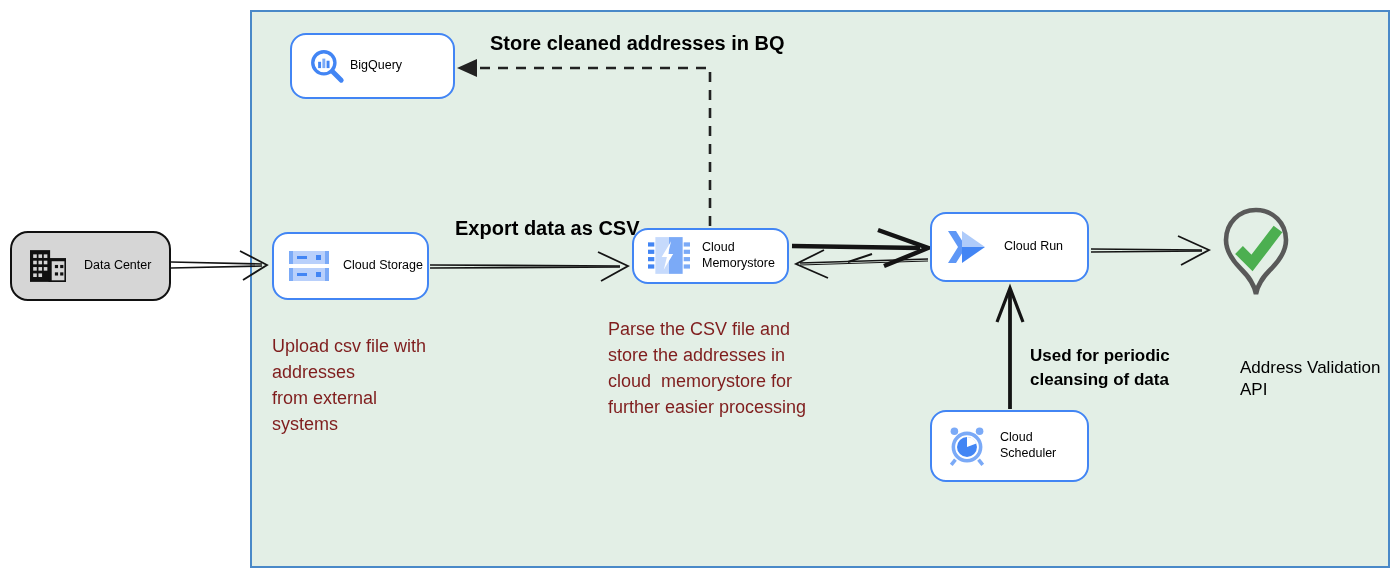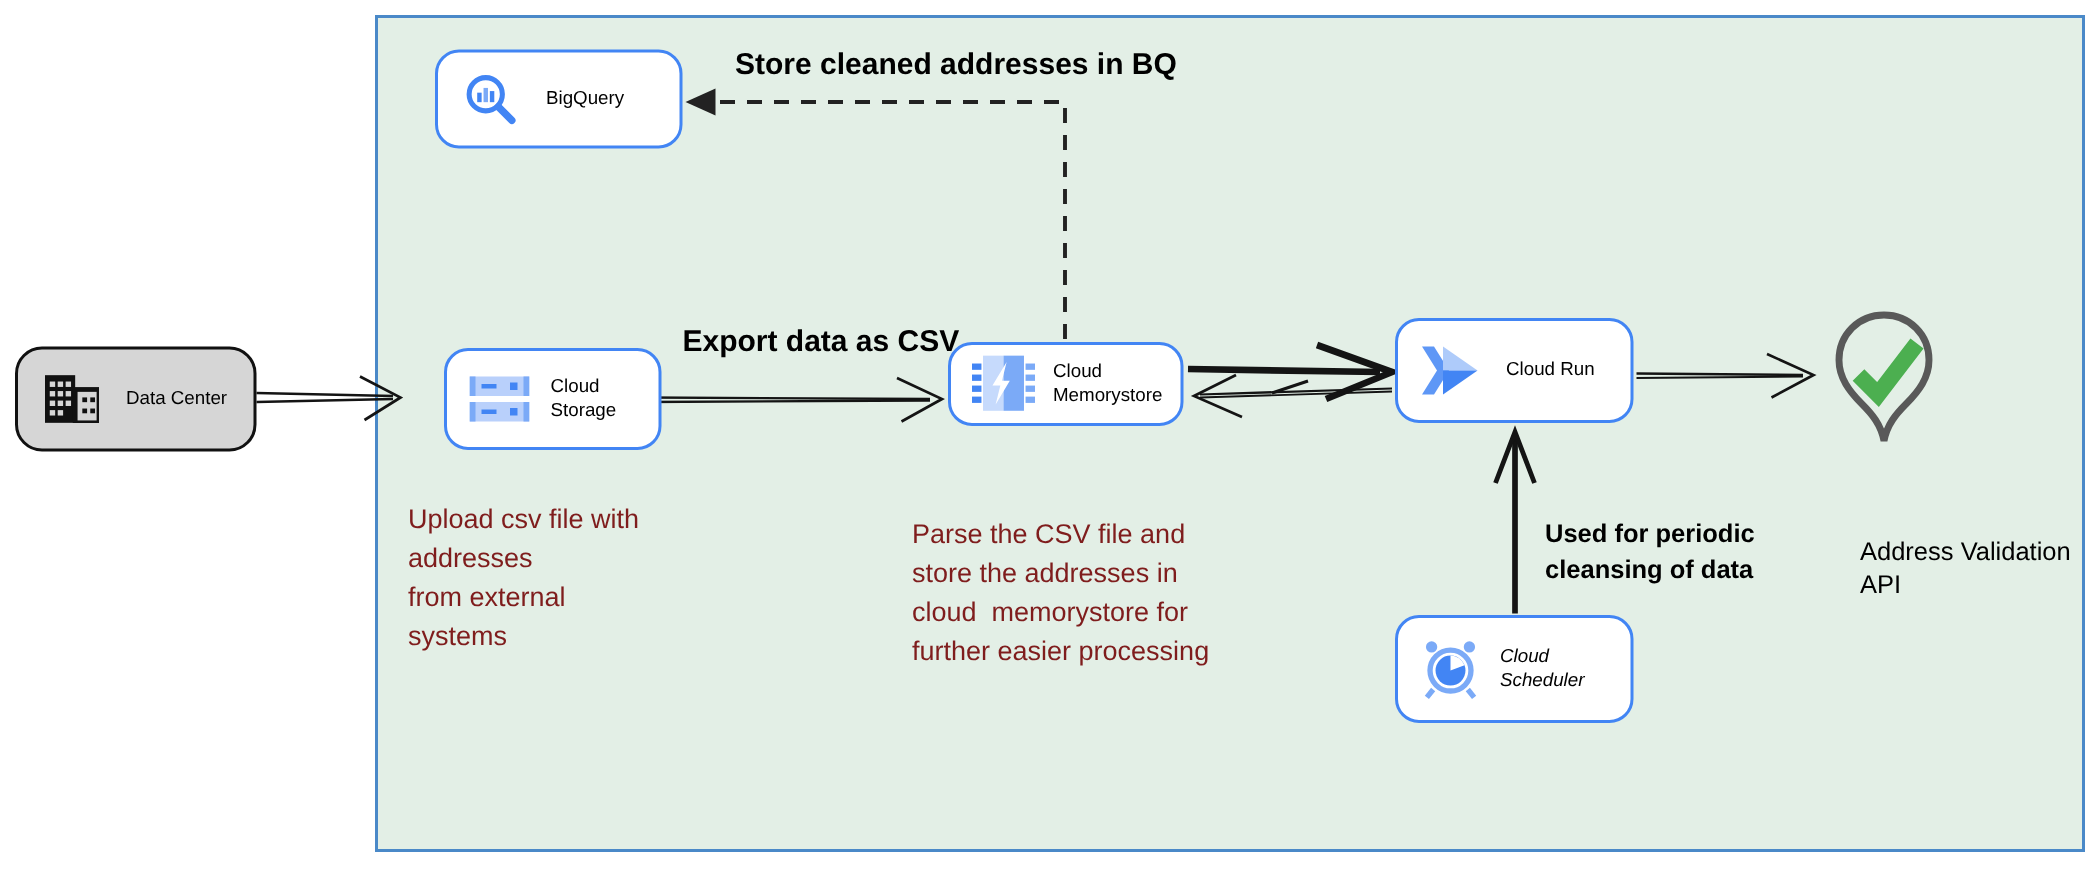--- a/index.html
+++ b/index.html
@@ -14,38 +14,38 @@
   .node{
     position:absolute;display:flex;align-items:center;box-sizing:border-box;
     background:#ffffff;border:2px solid #4285f4;border-radius:16px;z-index:2;
   }
   .node .icon{flex:0 0 auto;display:flex;align-items:center;justify-content:center;}
   .node .nlabel{font-size:12.5px;color:#000;line-height:1.25;white-space:pre-line;}
 
   .node-datacenter{left:10px;top:231px;width:161px;height:70px;background:#d6d6d6;border:2.5px solid #111;border-radius:18px;padding-left:18px;}
   .node-datacenter .nlabel{margin-left:18px;}
   .node-bigquery{left:290px;top:33px;width:165px;height:66px;padding-left:16px;}
-  .node-bigquery .nlabel{margin-left:18px;}
-  .node-storage{left:272px;top:232px;width:145px;height:68px;padding-left:15px;margin-left:24px;}
+  .node-bigquery .nlabel{margin-left:4px;}
+  .node-storage{left:272px;top:232px;width:157px;height:68px;padding-left:15px;}
   .node-storage .nlabel{margin-left:14px;}
   .node-memorystore{left:632px;top:228px;width:157px;height:56px;padding-left:14px;}
   .node-memorystore .nlabel{margin-left:12px;}
   .node-run{left:930px;top:212px;width:159px;height:70px;padding-left:16px;}
   .node-run .nlabel{margin-left:16px;}
-  .node-scheduler{left:930px;top:410px;width:159px;height:72px;padding-left:14px;font-style:italic;}
+  .node-scheduler{left:930px;top:410px;width:159px;height:72px;padding-left:14px;}
   .node-scheduler .nlabel{margin-left:12px;}
 
   .edge-label{position:absolute;color:#000;z-index:2;white-space:pre-wrap;font-weight:bold;}
   .lbl-store-bq{left:490px;top:32px;font-size:20px;}
   .lbl-export-csv{left:455px;top:217px;font-size:20px;}
   .lbl-periodic{left:1030px;top:344px;font-size:17px;line-height:24px;}
 
   .annotation{position:absolute;color:#7f1d1d;font-size:18px;line-height:26px;z-index:2;white-space:pre-wrap;}
   .ann-upload{left:272px;top:333px;width:210px;}
-  .ann-parse{left:608px;top:343px;width:260px;}
+  .ann-parse{left:608px;top:316px;width:260px;}
 
   .pin-wrap{position:absolute;left:1220px;top:206px;width:72px;height:114px;z-index:2;}
   .pin-label{position:absolute;left:1240px;top:326px;width:160px;font-size:17px;line-height:22px;color:#000;z-index:2;white-space:pre-line;margin-top:31px;}
 </style>
 </head>
 <body>
 
 <div id="canvas">
 
   <div class="container-box"></div>

